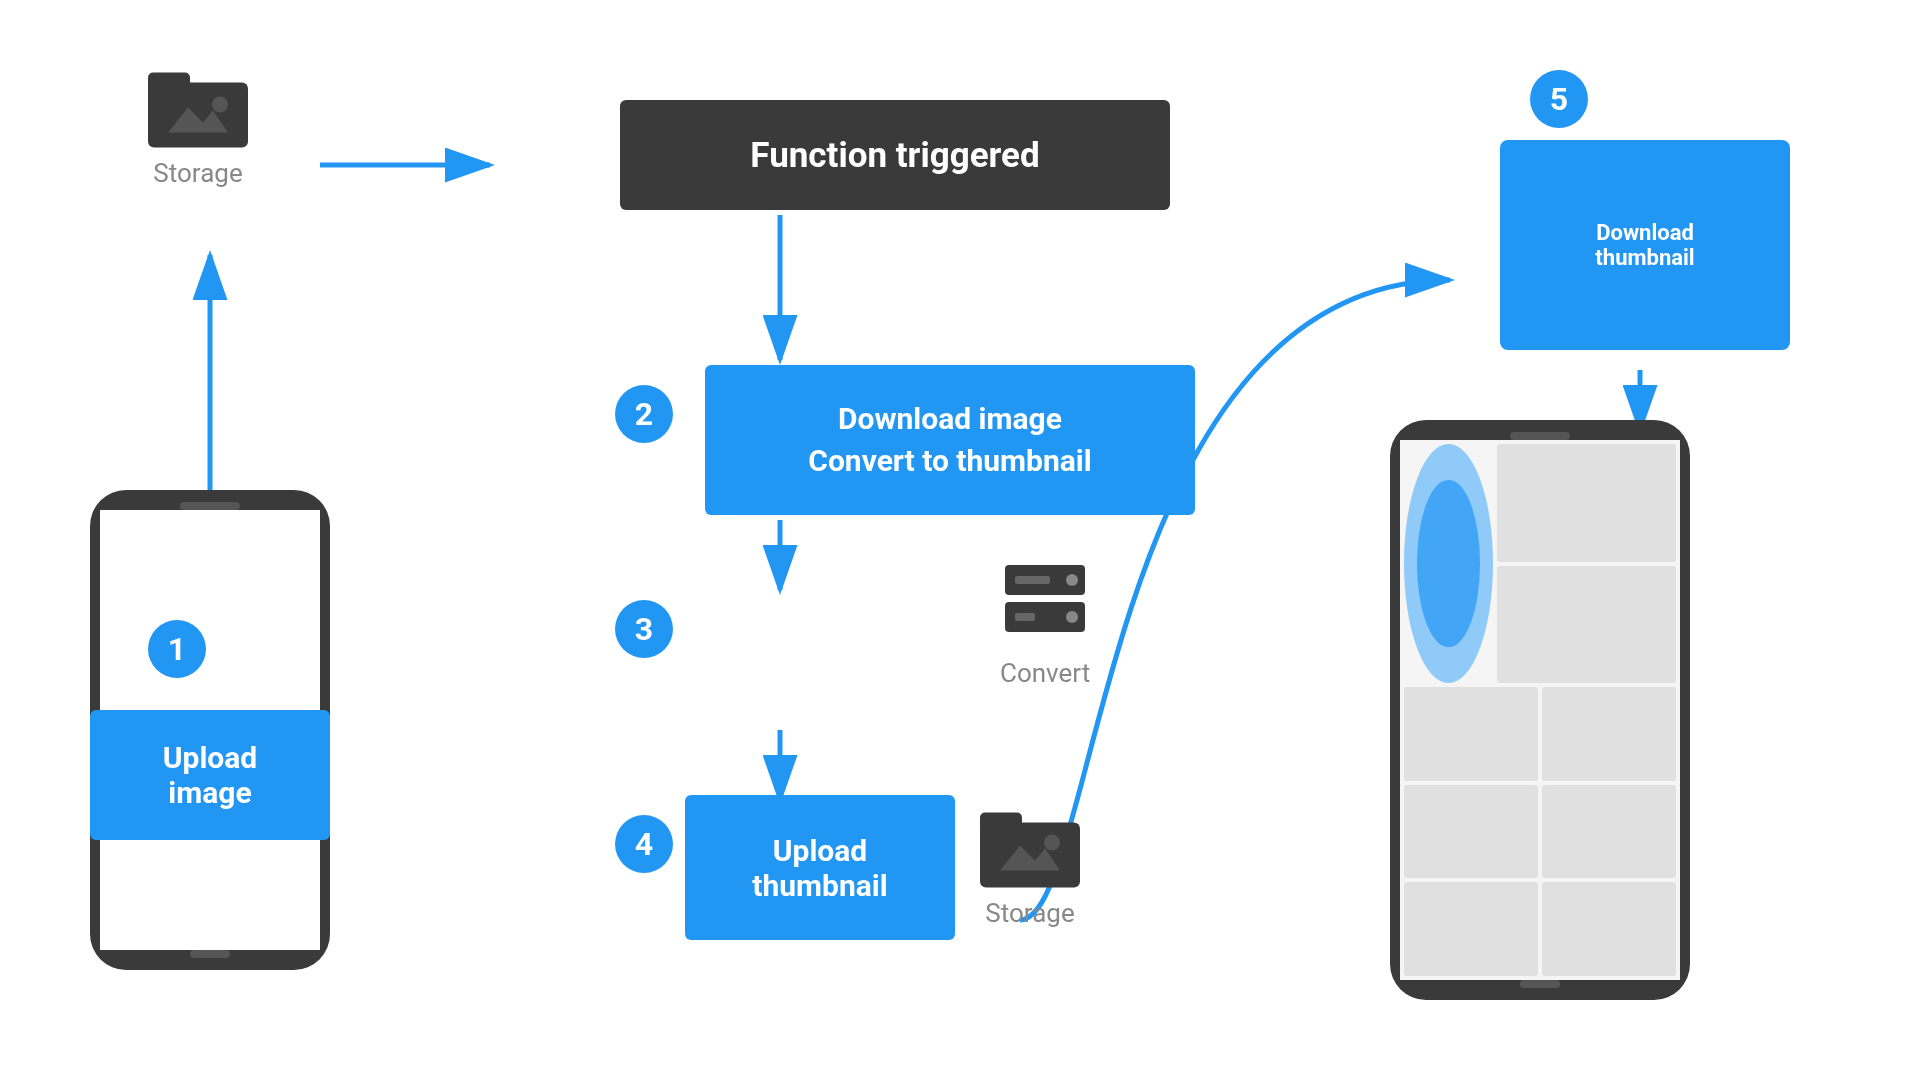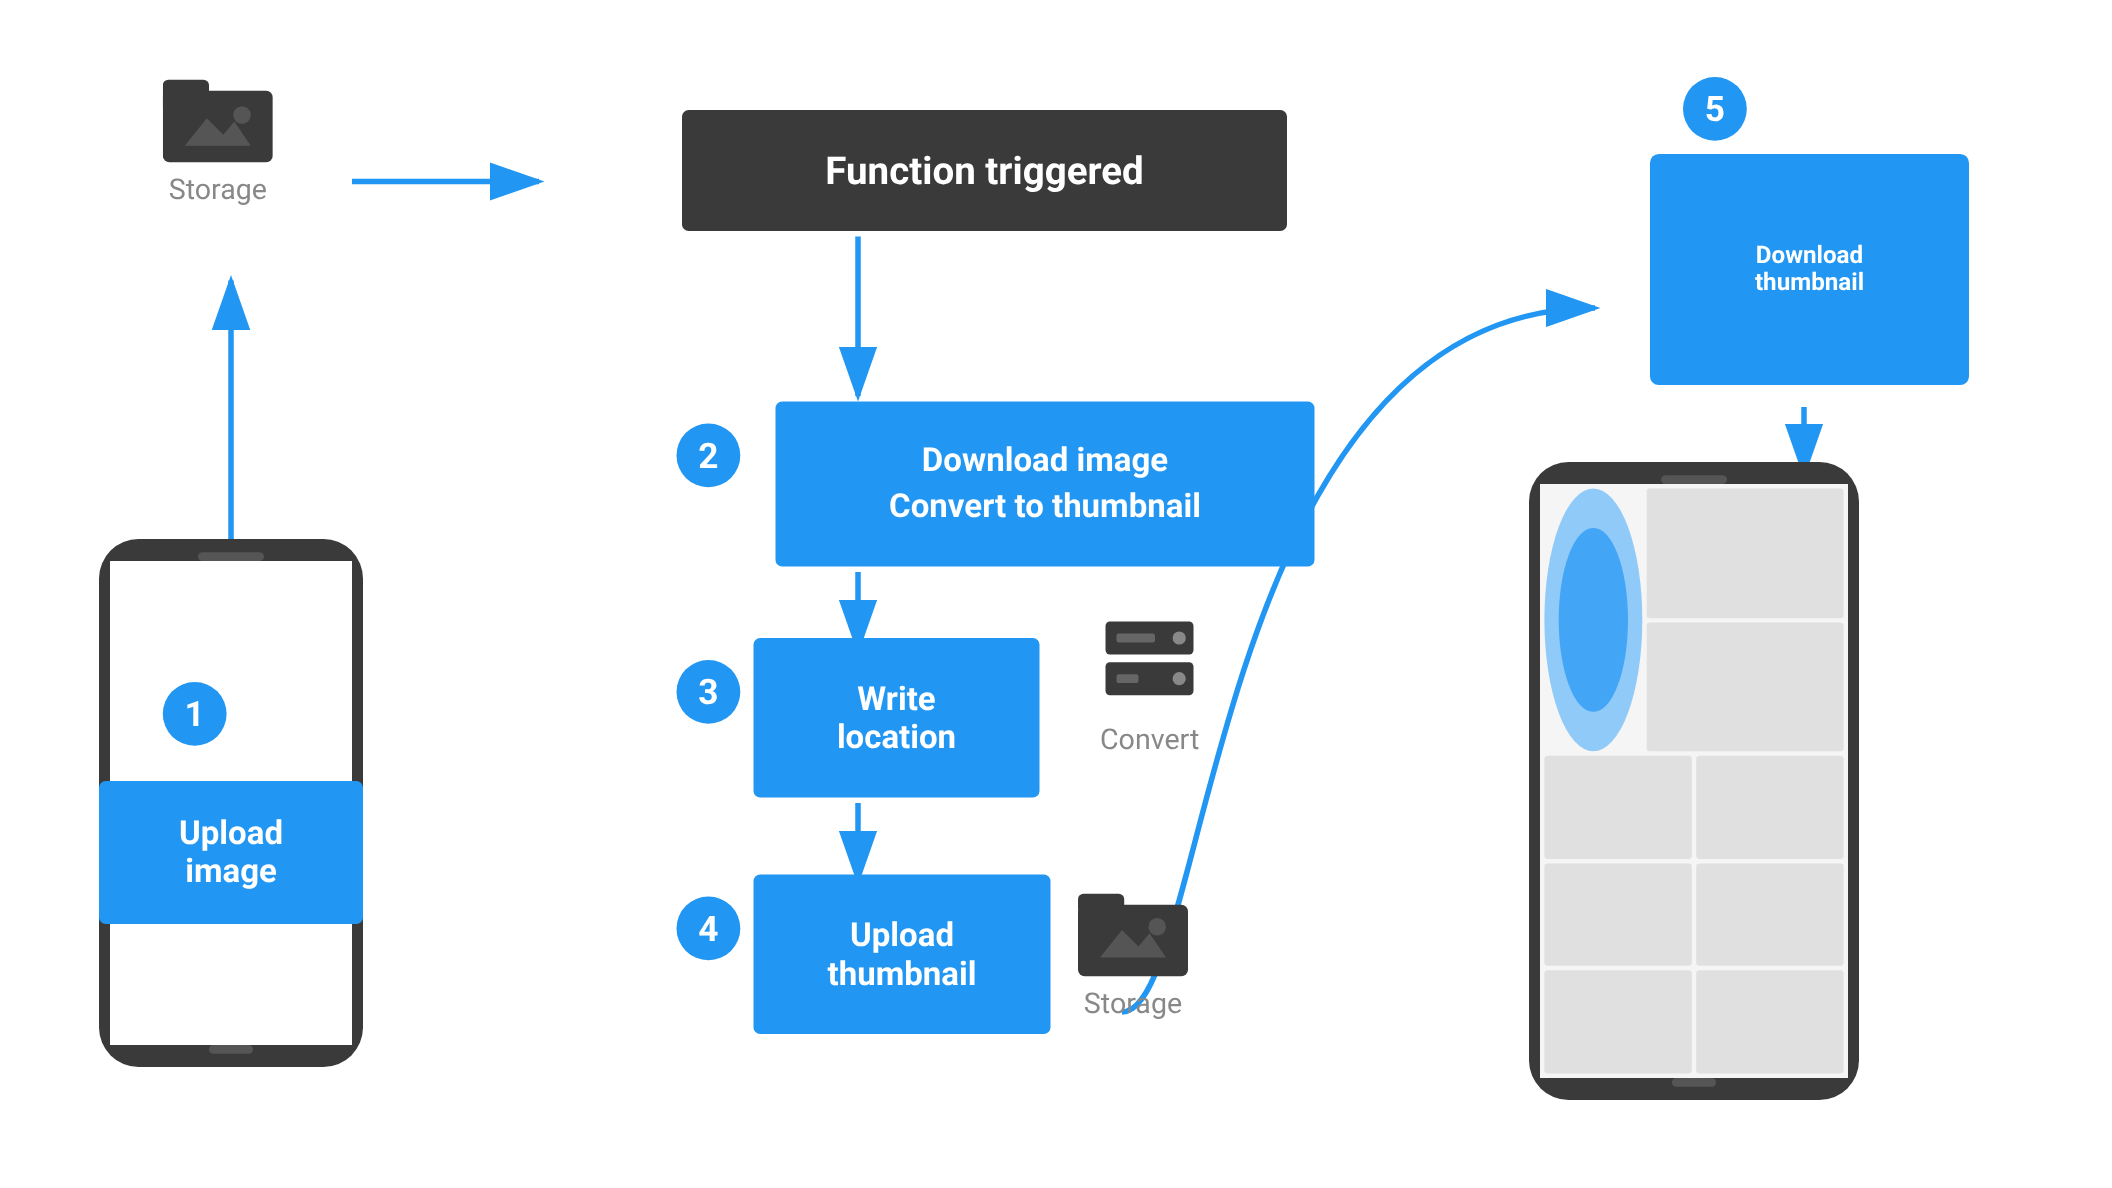--- a/index.html
+++ b/index.html
@@ -190,23 +190,20 @@
   </div>
 
   <div class="action-box" style="left:685px; top:365px; width:490px; height:150px; font-size:30px; line-height:1.4;margin-left:20px;">
     <span>Download image<br>Convert to thumbnail</span>
   </div>
 
   <div class="step-circle" style="left:615px; top:600px;">
     <span>3</span>
   </div>
 
-  <div class="action-box" style="left:685px; top:580px; width:260px; height:145px; font-size:30px;">
-    <span>Write<br>location</span>
-  </div>
 
   <div class="icon-container database-icon" style="left:1000px; top:560px;">
     <svg viewBox="0 0 90 90" width="90" height="90" xmlns="http://www.w3.org/2000/svg">
 
       <rect x="5" y="5" width="80" height="30" rx="4" fill="#3a3a3a"></rect>
       <rect x="15" y="16" width="35" height="8" rx="2" fill="#666"></rect>
       <circle cx="72" cy="20" r="6" fill="#888"></circle>
       <rect x="5" y="42" width="80" height="30" rx="4" fill="#3a3a3a"></rect>
       <rect x="15" y="53" width="20" height="8" rx="2" fill="#666"></rect>
       <circle cx="72" cy="57" r="6" fill="#888"></circle>

